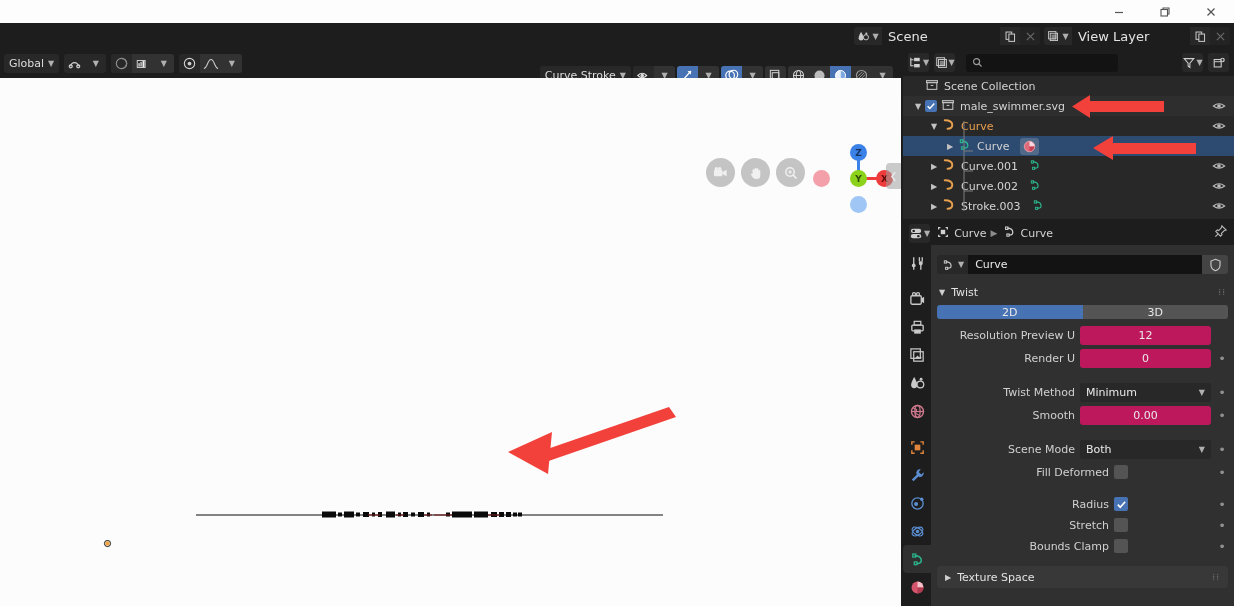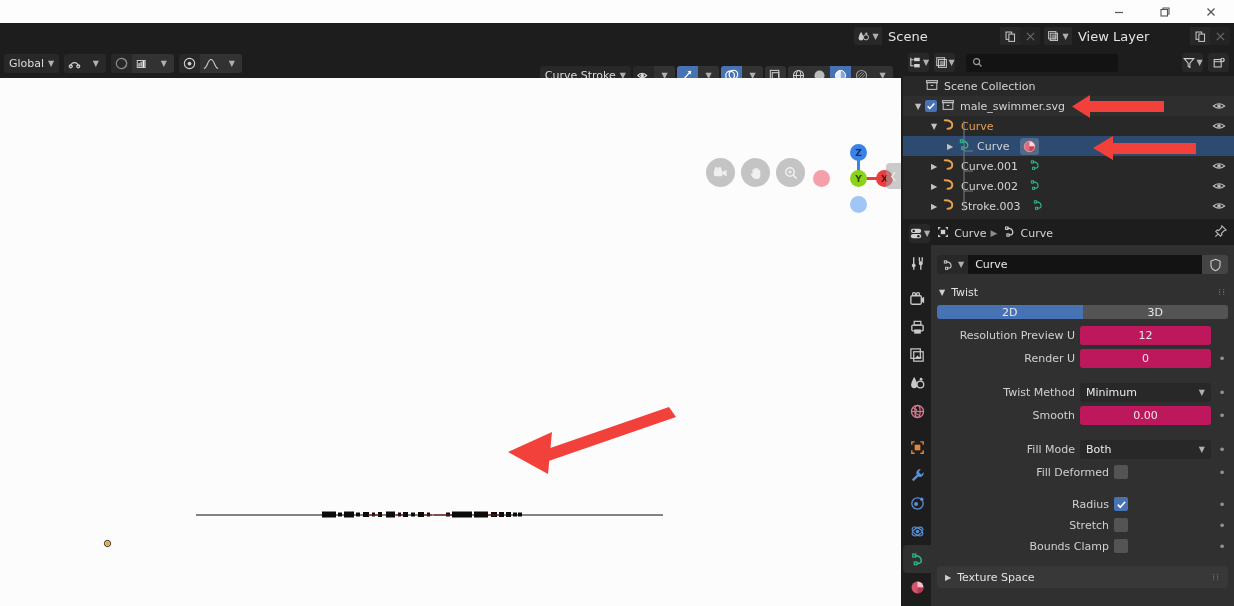--- a/index.html
+++ b/index.html
@@ -901,21 +901,21 @@
 
         <div class="row">
           <span class="row-label">Smooth</span>
           <span class="field">0.00</span>
           <span class="dot-anim">•</span>
         </div>
 
         <div style="height:8px"></div>
 
         <div class="row">
-          <span class="row-label">Fill Mode</span>
+          <span class="row-label">Scene Mode</span>
           <span class="field dd">
             <span>Both</span>
             <span class="chev">▼</span>
           </span>
           <span class="dot-anim">•</span>
         </div>
 
         <div class="chkrow">
           <span class="lab">Fill Deformed</span>
           <span class="box-wrap">

